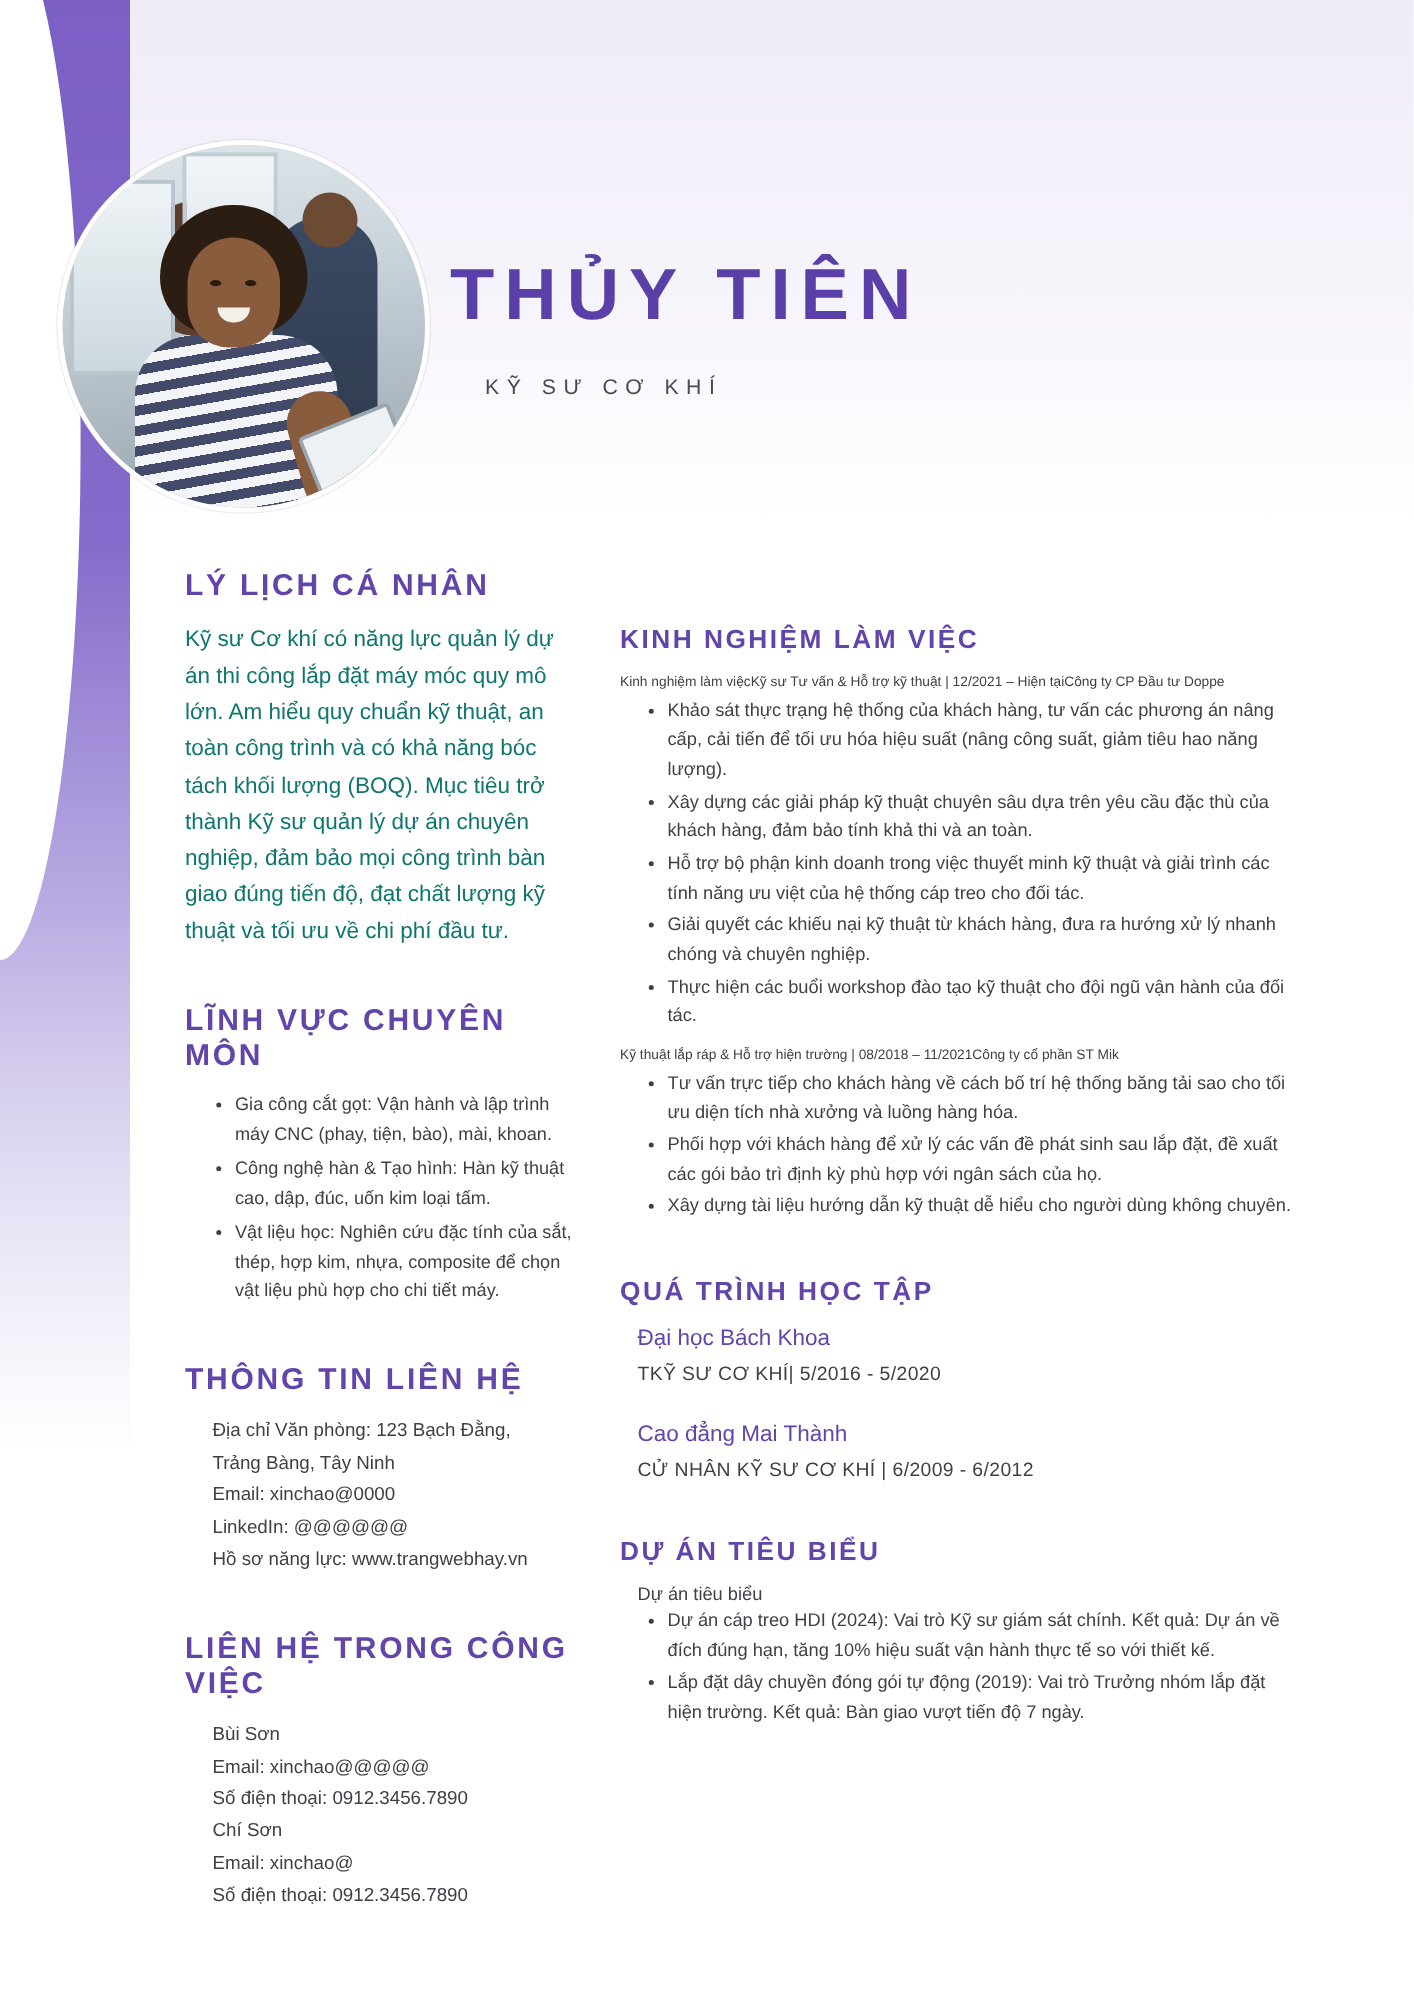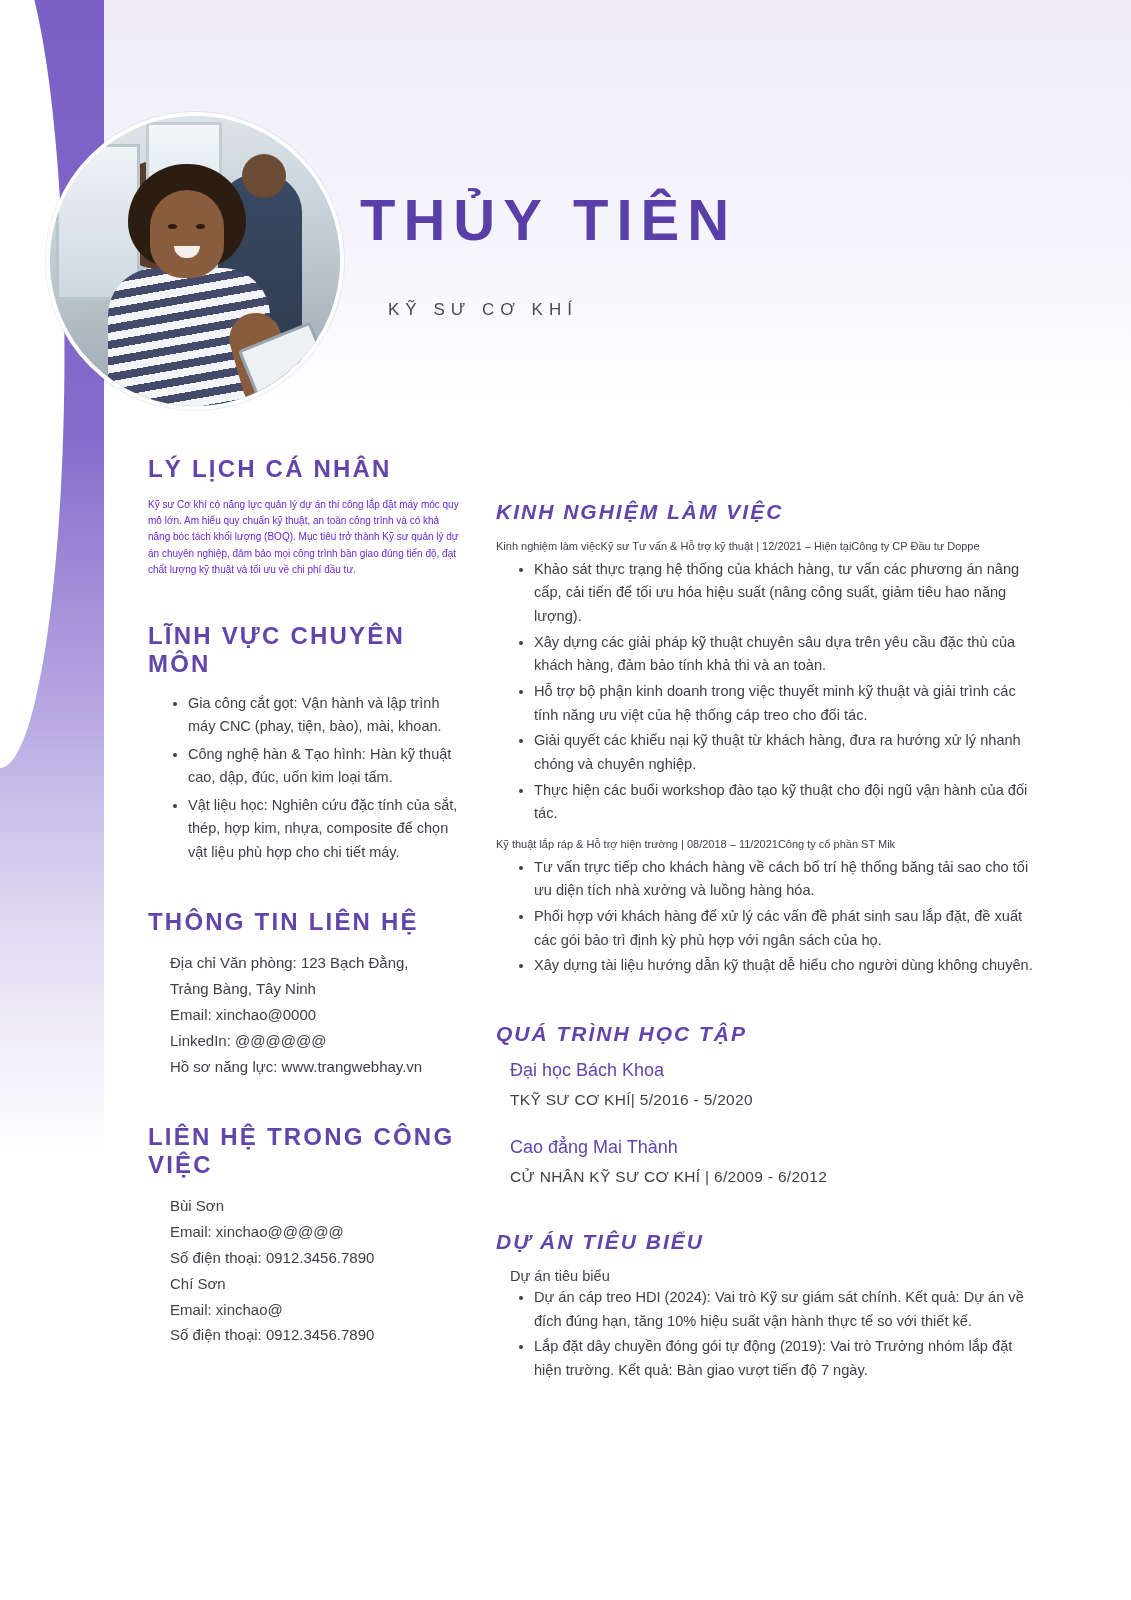--- a/index.html
+++ b/index.html
@@ -121,21 +121,21 @@
   }
   .ph-tablet {
     position: absolute; left: 196px; top: 218px; width: 72px; height: 52px;
     background: #eef1f4; border: 3px solid #9aa6af; border-radius: 4px;
     transform: rotate(-22deg);
   }
   
   .name {
     position: absolute;
     left: 360px;
-    top: 186px;
+    top: 202px;
     font-size: 58px;
     letter-spacing: 8px;
     font-weight: 700;
     color: #5b3fa8;
   }
   .role {
     position: absolute;
     left: 388px;
     top: 300px;
     font-size: 17px;
@@ -158,28 +158,27 @@
   h2.sec {
     margin: 0 0 14px 0;
     font-size: 24px;
     letter-spacing: 2.2px;
     font-weight: 700;
     color: #6244ab;
   }
   h2.sec.right {
     font-size: 21px;
     letter-spacing: 2px;
-    font-style: italic;
   }
   .sec-block { margin-bottom: 44px; }
   .sec-block.tight { margin-bottom: 20px; }
   p.body, li.body, .body {
-    font-size: 10px;
+    font-size: 18px;
     line-height: 1.62;
-    color: #6d28d9;
+    color: #0f766e;
     margin: 0;
   }
   .left-indent { padding-left: 22px; }
   ul.bullets {
     margin: 0;
     padding-left: 40px;
   }
   ul.bullets li {
     margin-bottom: 4px;
     font-size: 14.5px;

